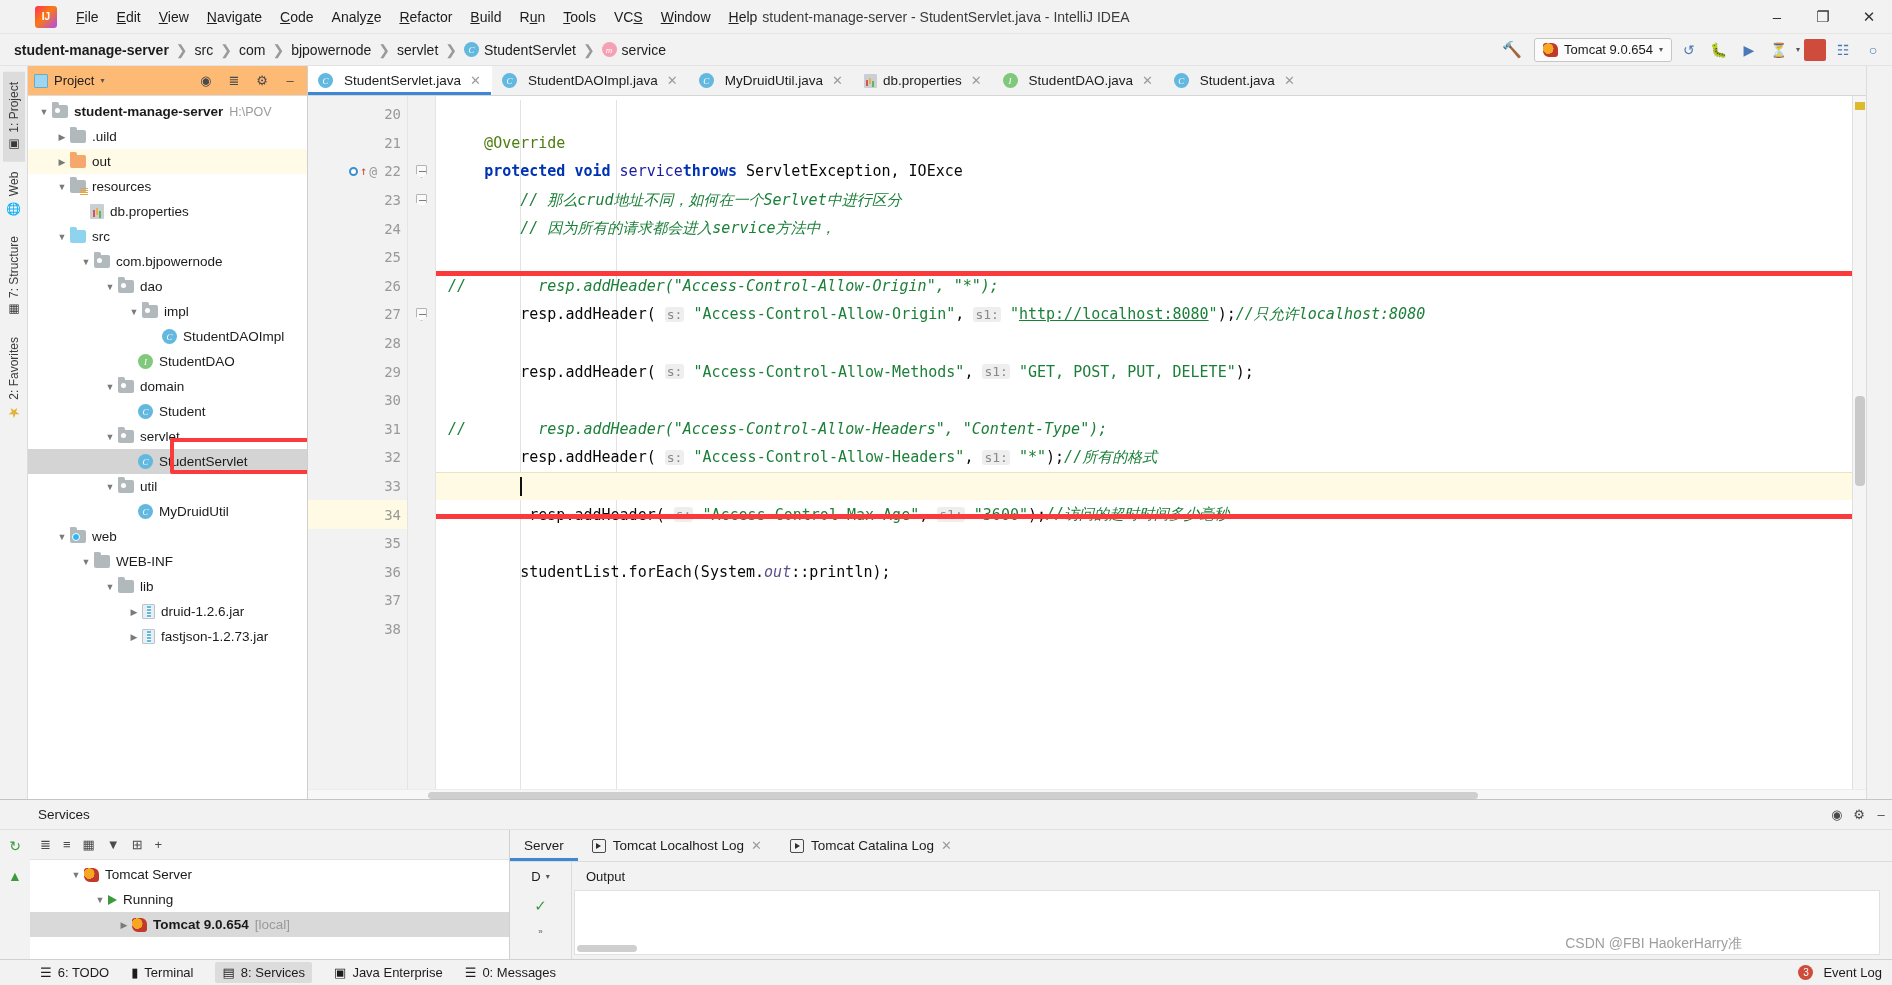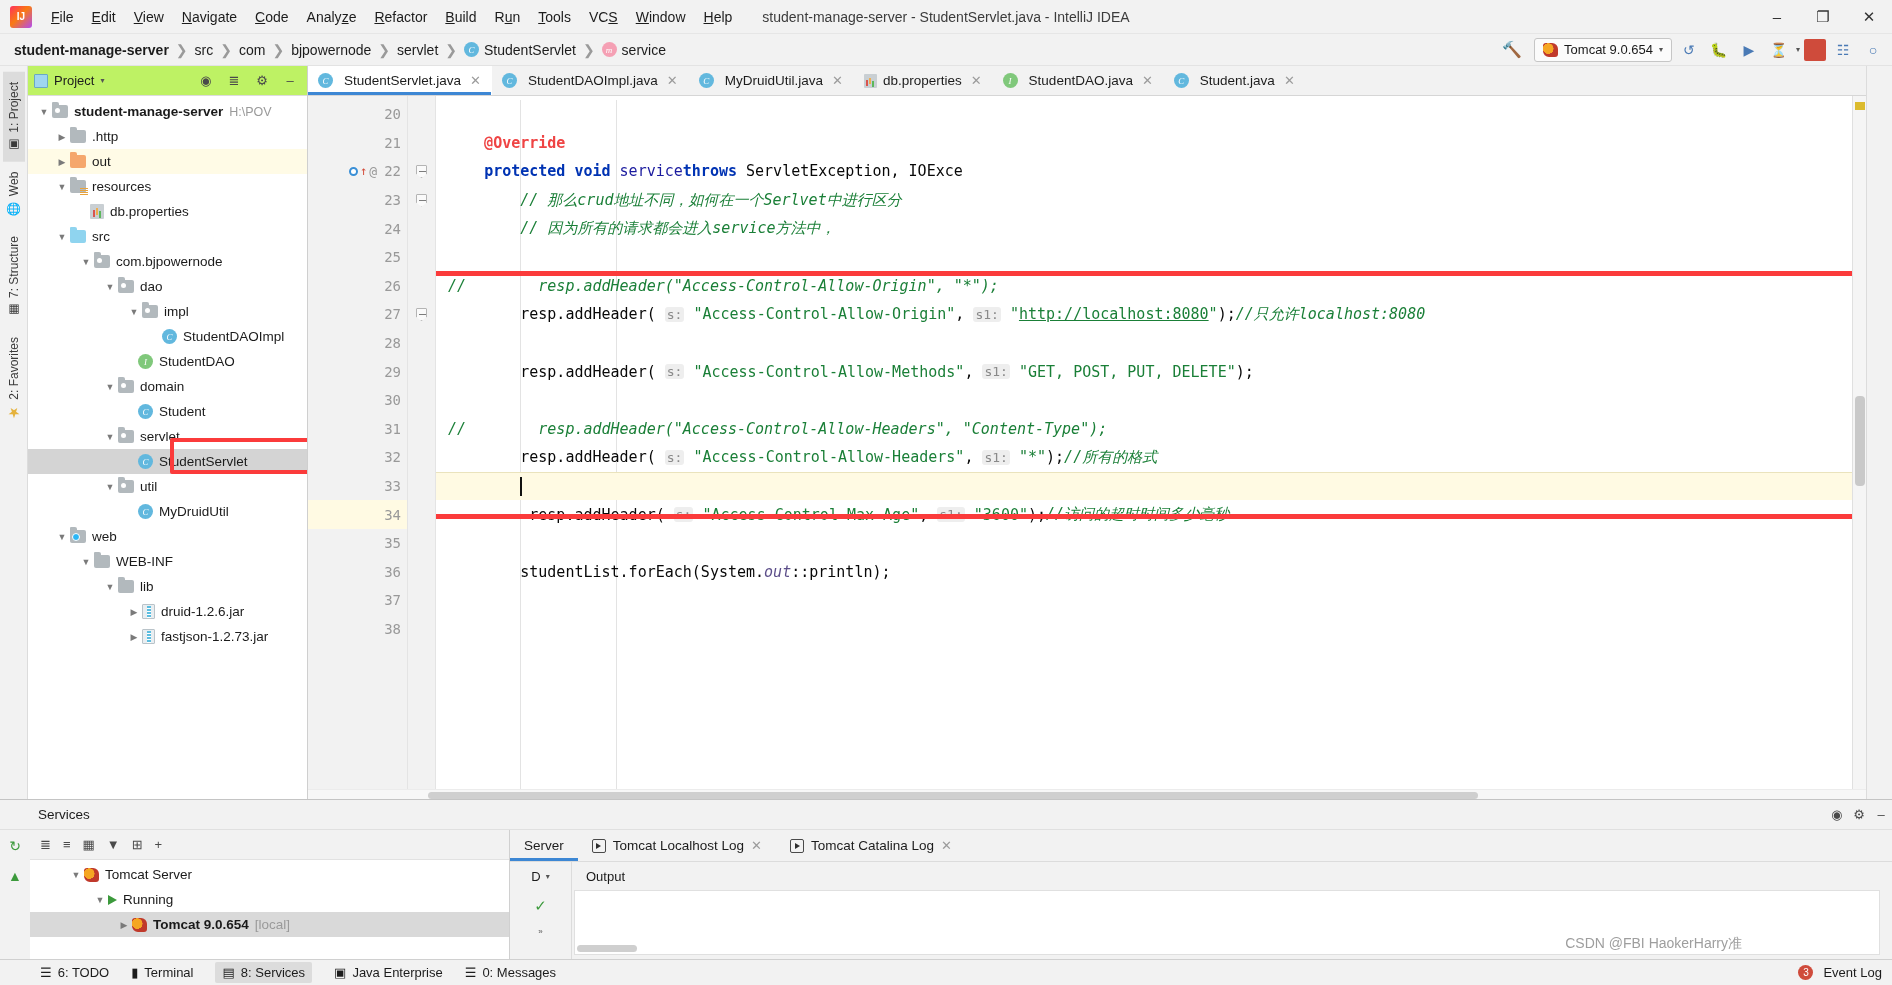--- a/index.html
+++ b/index.html
@@ -13,20 +13,21 @@
   }
   .app { position: relative; width: 1892px; height: 985px; display: flex; flex-direction: column; }
 
   
   .titlebar {
     height: 34px; min-height: 34px;
     background: #f2f2f2;
     display: flex; align-items: center;
     position: relative;
     border-bottom: 1px solid #e6e6e6;
+    padding-left: 25px;
   }
   .logo {
     width: 22px; height: 22px; margin-left: 10px; margin-right: 10px;
     position: relative; flex: none;
     background: linear-gradient(135deg,#fe315d 0%,#f97a12 45%,#b24bf3 100%);
     border-radius: 3px;
   }
   .logo::after {
     content: "IJ"; position: absolute; left: 0; top: 0; right: 0; bottom: 0;
     color: #fff; font-size: 10px; font-weight: bold;
@@ -106,21 +107,21 @@
   .vicon { font-size: 12px; }
 
   
   .projpanel {
     width: 280px; min-width: 280px;
     background: #ffffff;
     display: flex; flex-direction: column;
     border-right: 1px solid #cfcfcf;
   }
   .projhead {
-    height: 30px; min-height: 30px; background: #bef264;
+    height: 30px; min-height: 30px; background: #fdba74;
     display: flex; align-items: center; padding: 0 6px;
     border-bottom: 1px solid #dcdcdc; gap: 6px;
   }
   .projhead .sq {
     width: 14px; height: 14px; background: #9fd6ef; border: 1px solid #6aa9c4; border-radius: 1px;
   }
   .projhead .ttl { font-size: 13px; color: #1c1c1c; }
   .projhead .spacer { flex: 1; }
   .hbtn { width: 22px; height: 22px; display: flex; align-items: center; justify-content: center; color: #4a4a4a; font-size: 13px; }
 
@@ -250,21 +251,21 @@
     white-space: pre; padding-left: 12px; position: relative;
   }
   .cline.cur { background: #fffae3; }
   .cline.cur::after {
     content:""; position:absolute; left:0; right:0; top:0; height:1px; background:#eae3bd;
   }
   .ind-guide {
     position: absolute; top: 4px; bottom: 0; width: 1px; background: #e3e3e3;
   }
   .kw { color: #0033b3; font-weight: bold; }
-  .anno { color: #ef4444; font-weight: bold; }
+  .anno { color: #4d7c0f; }
   .cmt { color: #1a7f37; font-style: italic; }
   .str { color: #1a7f37; }
   .plain { color: #080808; }
   .hint {
     color: #8a8a8a; background: #eeeeee; border-radius: 3px; padding: 0 2px;
     font-size: 13px;
   }
   .url { color: #1a7f37; text-decoration: underline; }
   .fld { color: #5d4f8a; font-style: italic; }
   .caret-bar {
@@ -495,21 +496,21 @@
         <div class="trow" style="padding-left:8px">
           <span class="twist">▼</span>
           <span class="folder pkg" style="background:#b2b9bd"></span>
           <span class="tlabel bold">student-manage-server</span>
           <span class="tpath">H:\POV</span>
         </div>
 
         <div class="trow" style="padding-left:26px">
           <span class="twist">▶</span>
           <span class="folder"></span>
-          <span class="tlabel">.http</span>
+          <span class="tlabel">.uild</span>
         </div>
 
         <div class="trow hl-yellow" style="padding-left:26px">
           <span class="twist">▶</span>
           <span class="folder orange"></span>
           <span class="tlabel">out</span>
         </div>
 
         <div class="trow" style="padding-left:26px">
           <span class="twist">▼</span>

